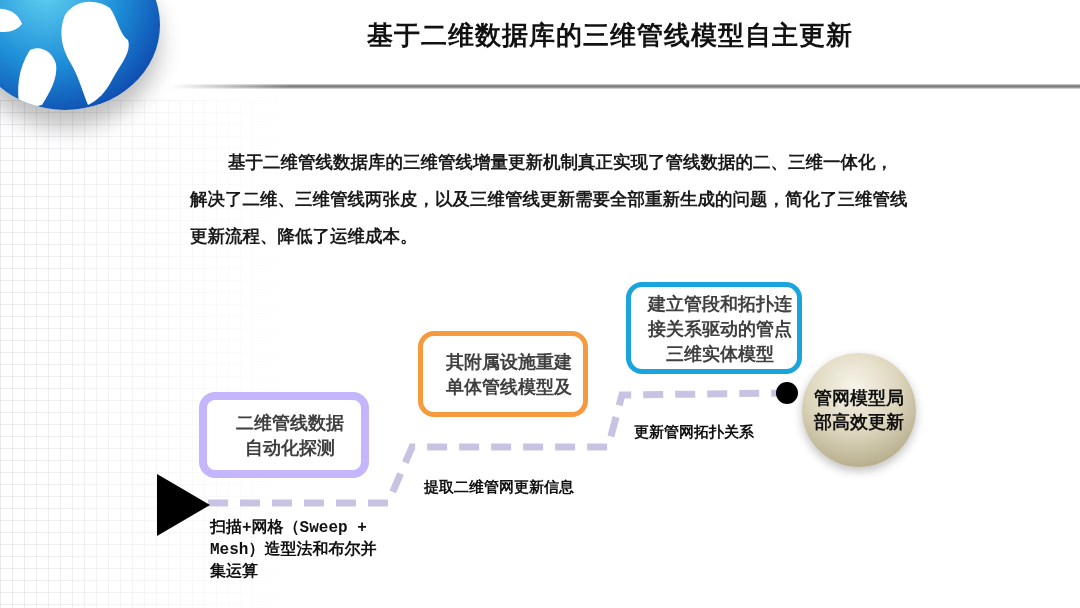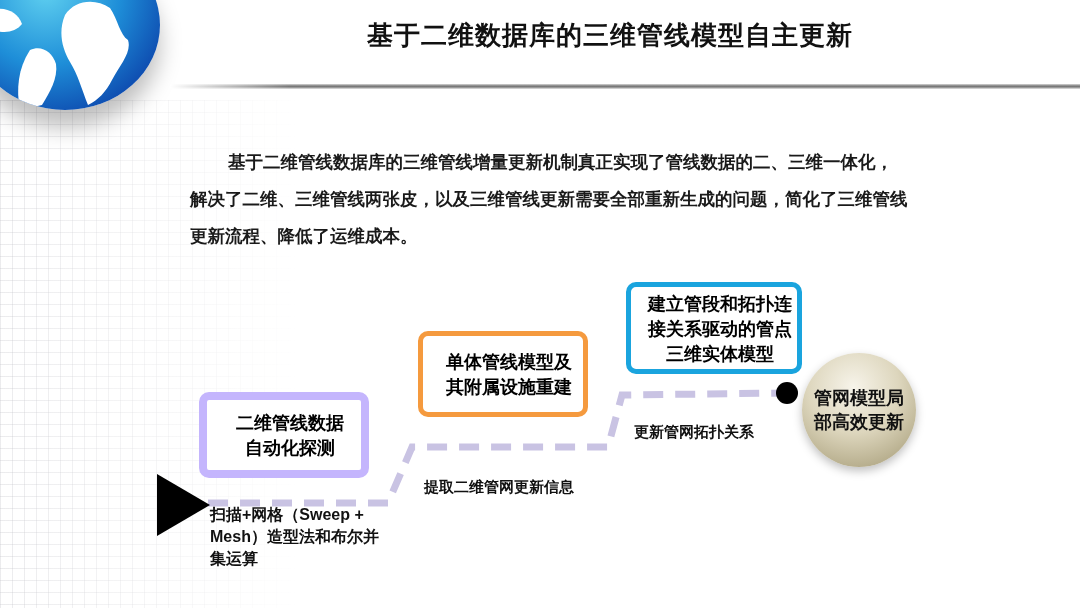--- a/index.html
+++ b/index.html
@@ -37,44 +37,44 @@
     .title-rule::before {
       content: ""; position: absolute; left: 0; top: 0; width: 120px; height: 5px;
       background: linear-gradient(90deg, #fff 0%, rgba(255,255,255,0) 100%);
     }
     .intro {
       position: absolute; left: 190px; top: 144px; width: 720px;
       font-size: 17.5px; font-weight: bold; color: #1a1a1a; line-height: 37px;
       text-indent: 38px;
     }
     .node {
-      position: absolute; background: #fff; border-radius: 10px;
+      position: absolute; background: #fff; border-radius: 16px;
       display: flex; align-items: center; justify-content: center;
-      text-align: center; font-weight: bold; color: #000000;
+      text-align: center; font-weight: bold; color: #404040;
       box-sizing: border-box;
       padding-left: 12px;
     }
     .node span { display: block; }
     .node-1 { left: 199px; top: 392px; width: 170px; height: 86px; border: 8px solid #c4b5fd; font-size: 18px; line-height: 25px; }
     .node-2 { left: 418px; top: 331px; width: 170px; height: 86px; border: 5px solid #f59a3e; font-size: 18px; line-height: 25px; }
     .node-3 { left: 626px; top: 282px; width: 176px; height: 92px; border: 5px solid #1aa4de; font-size: 18px; line-height: 25px; }
     .goal {
       position: absolute; left: 802px; top: 353px; width: 114px; height: 114px; border-radius: 50%;
       background: radial-gradient(circle at 45% 30%, #f7f4ea 0%, #ddd6bd 45%, #b6ad8c 80%, #8f8768 100%);
       box-shadow: 0 4px 10px rgba(0,0,0,0.25);
       display: flex; align-items: center; justify-content: center; text-align: center;
       font-size: 18px; font-weight: bold; line-height: 24px; color: #111;
     }
     .path-svg { position: absolute; left: 0; top: 0; }
     .label { position: absolute; font-size: 15px; font-weight: bold; color: #111; }
     .label-1 { left: 424px; top: 478px; }
     .label-2 { left: 634px; top: 423px; }
     .note {
-      position: absolute; left: 210px; top: 504px; width: 180px;
-      font-family: Liberation Sans, sans-serif;
+      position: absolute; left: 210px; top: 517px; width: 180px;
+      font-family: Liberation Mono, monospace;
       font-size: 16px; font-weight: bold; line-height: 22px; color: #111;
     }
     .start-arrow {
       position: absolute; left: 157px; top: 474px; width: 0; height: 0;
       border-top: 31px solid transparent; border-bottom: 31px solid transparent;
       border-left: 53px solid #000;
     }
     .end-dot {
       position: absolute; left: 776px; top: 382px; width: 22px; height: 22px; border-radius: 50%;
       background: #000;
@@ -107,22 +107,22 @@
 
 <div class="node node-1">
   <div>
     <span>二维管线数据</span>
     <span>自动化探测</span>
   </div>
 </div>
 
 <div class="node node-2">
   <div>
+    <span>其附属设施重建</span>
     <span>单体管线模型及</span>
-    <span>其附属设施重建</span>
   </div>
 </div>
 
 <div class="node node-3">
   <div>
     <span>建立管段和拓扑连</span>
     <span>接关系驱动的管点</span>
     <span>三维实体模型</span>
   </div>
 </div>

